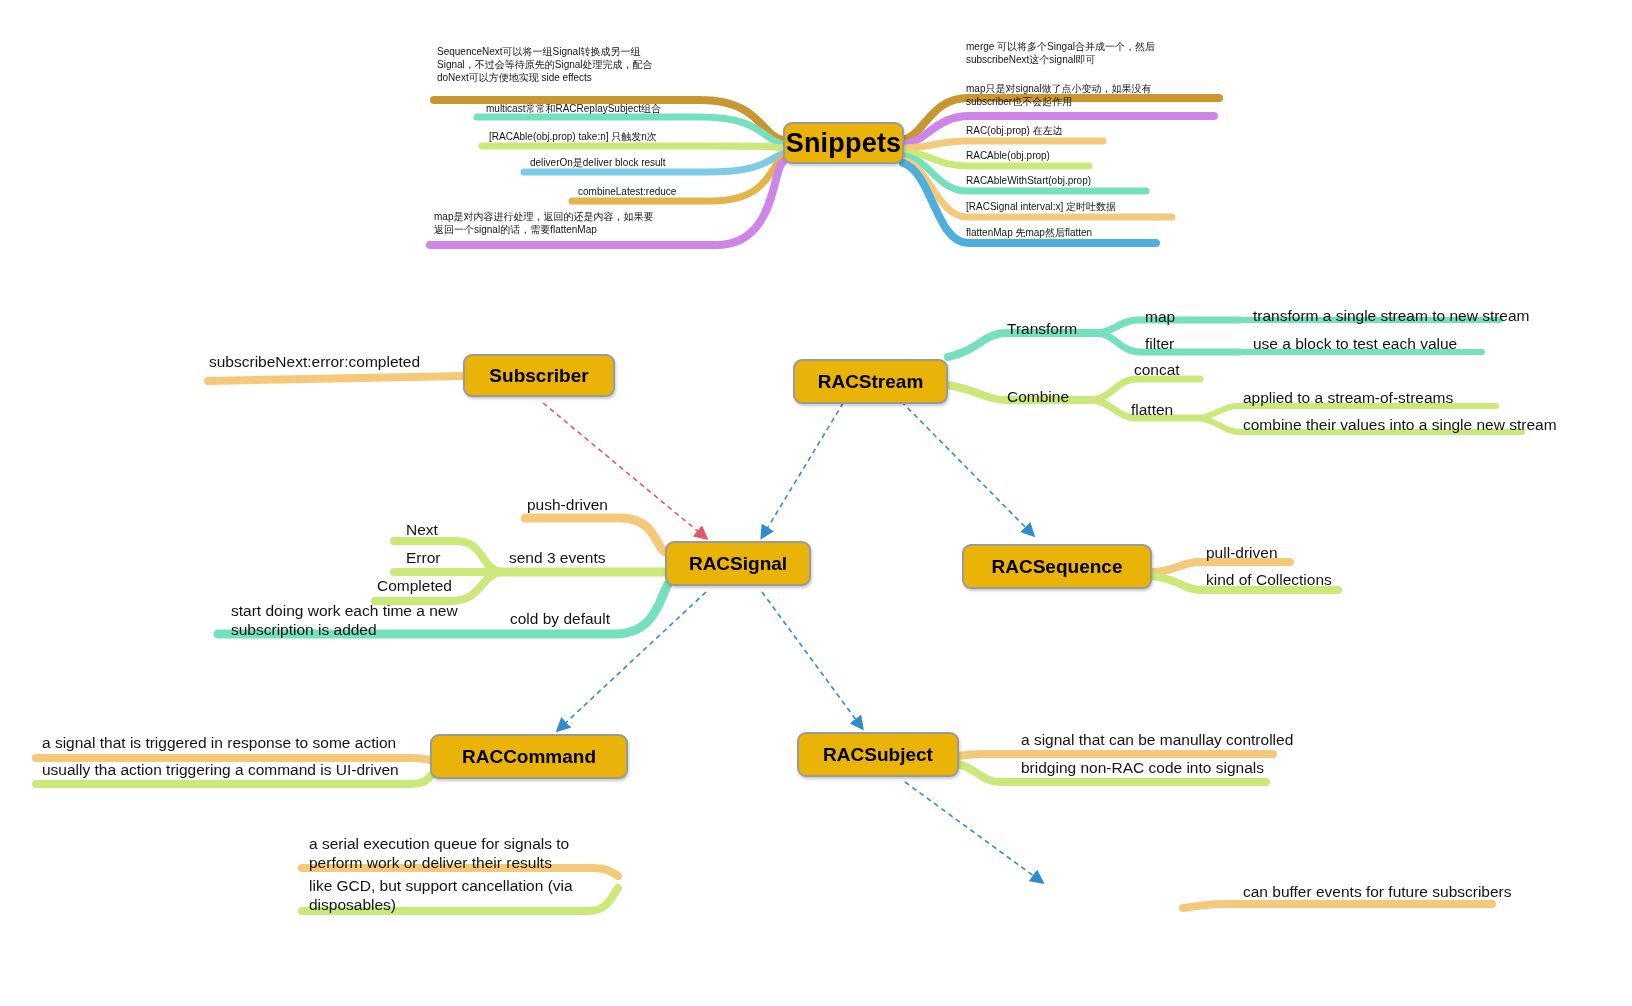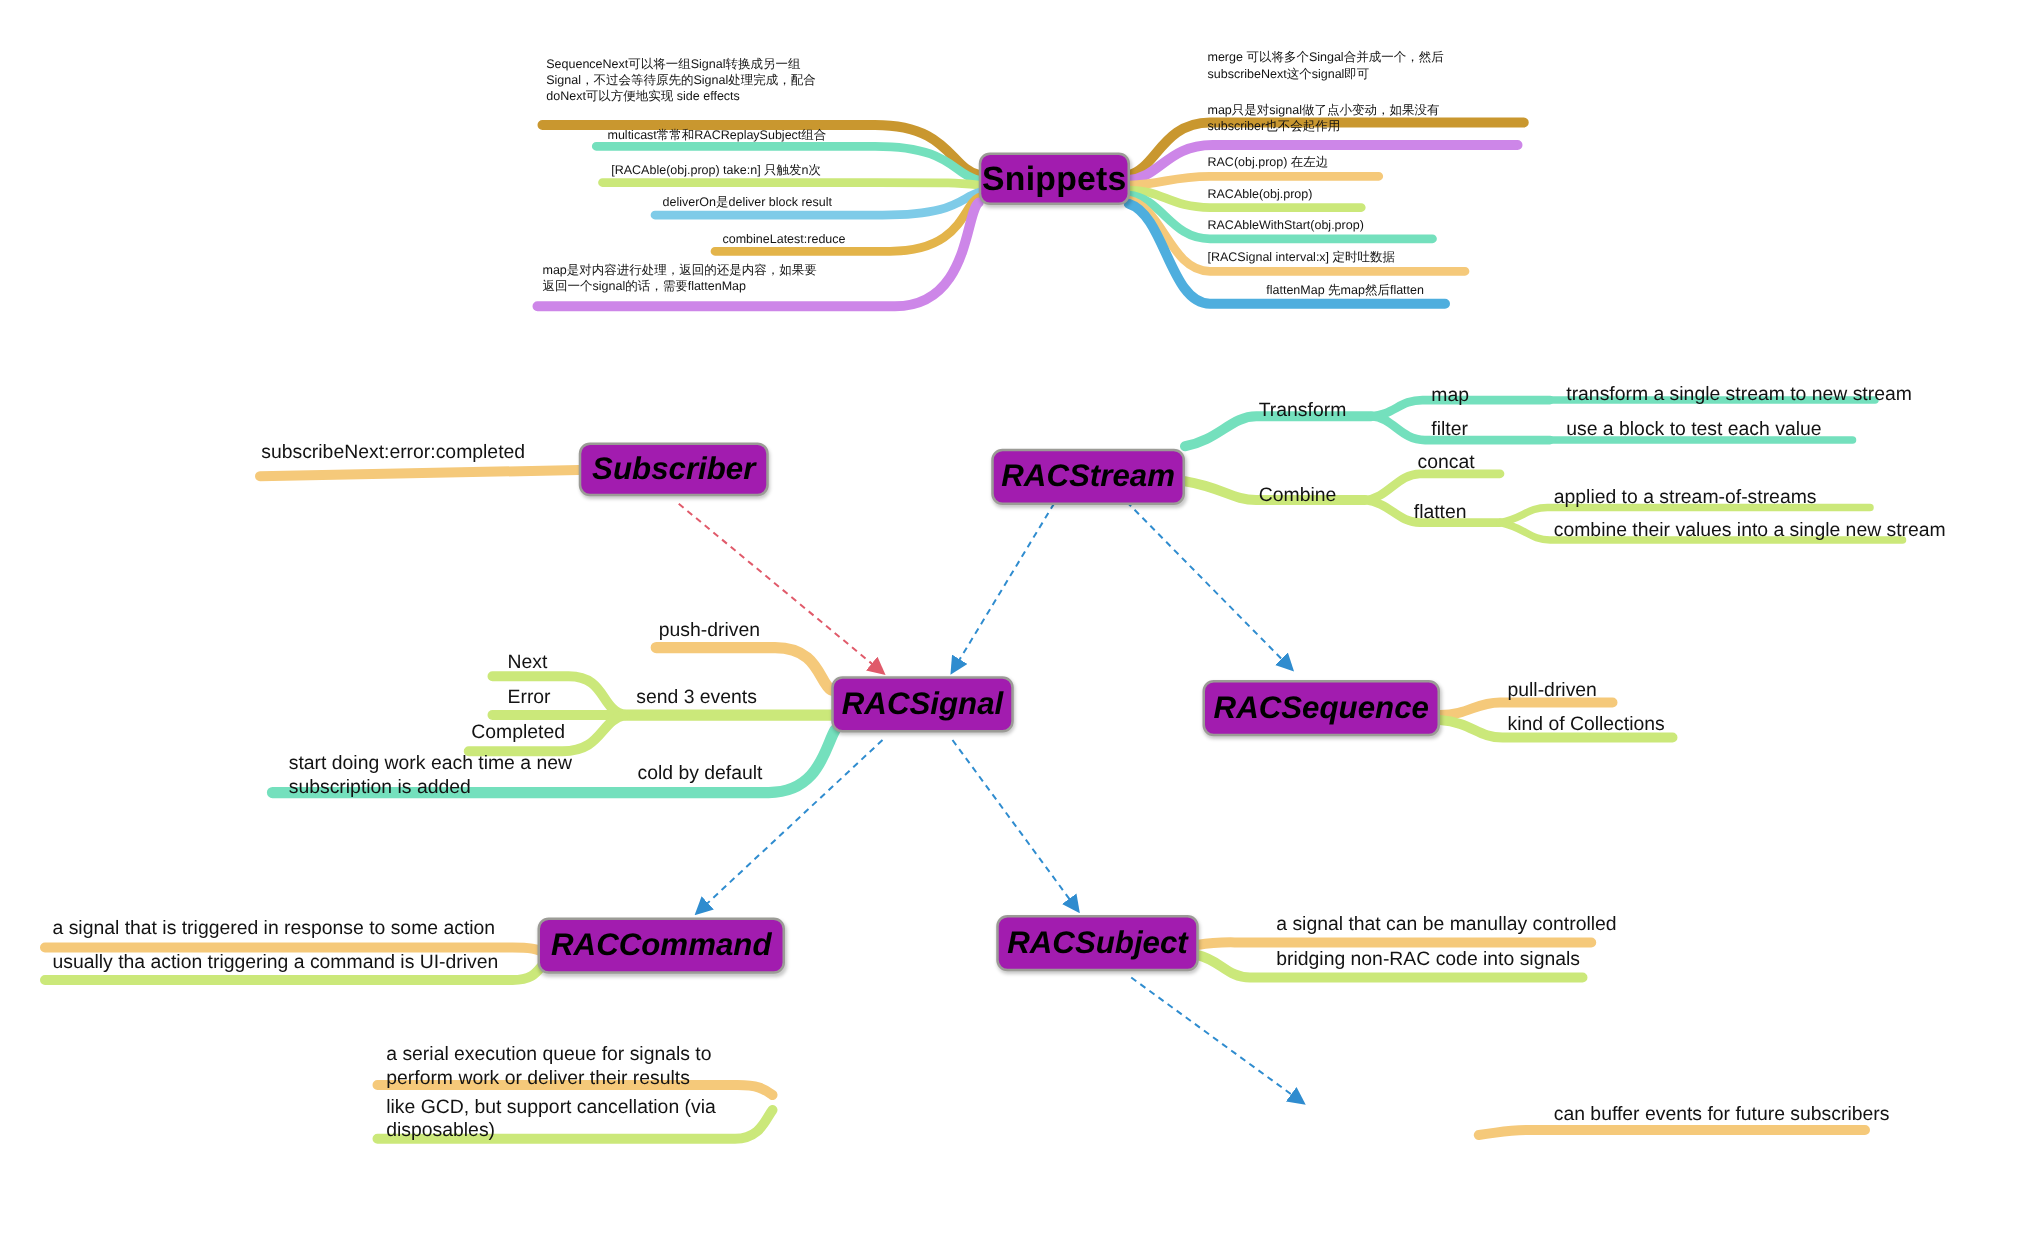--- a/index.html
+++ b/index.html
@@ -21,39 +21,38 @@
   svg.wires {
     position: absolute;
     left: 0;
     top: 0;
     width: 1632px;
     height: 1006px;
     pointer-events: none;
   }
   .node {
     position: absolute;
-    background: #a21caf;
+    background: #eab308;
     border: 2px solid #9b9b96;
     border-radius: 9px;
     box-shadow: 1px 2px 3px rgba(0,0,0,0.22);
     font-weight: bold;
     color: #000;
     display: flex;
     align-items: center;
     justify-content: center;
     white-space: nowrap;
     box-sizing: border-box;
   }
   .node.root {
     font-size: 27px;
     letter-spacing: 0.2px;
   }
   .node.lvl1 {
-    font-size: 25px;
-    font-style: italic;
+    font-size: 19px;
   }
   .lbl {
     position: absolute;
     font-size: 15.5px;
     color: #131313;
     white-space: pre;
     line-height: 1.22;
   }
   .lbl.cn {
     font-size: 10px;
@@ -216,21 +215,21 @@
 subscriber也不会起作用</div>
 
   <div class="lbl cn" style="left:966px; top:124px;">RAC(obj.prop) 在左边</div>
 
   <div class="lbl cn" style="left:966px; top:149px;">RACAble(obj.prop)</div>
 
   <div class="lbl cn" style="left:966px; top:174px;">RACAbleWithStart(obj.prop)</div>
 
   <div class="lbl cn" style="left:966px; top:200px;">[RACSignal interval:x] 定时吐数据</div>
 
-  <div class="lbl cn" style="left:966px; top:226px;margin-left:47px;">flattenMap 先map然后flatten</div>
+  <div class="lbl cn" style="left:966px; top:226px;">flattenMap 先map然后flatten</div>
 
   <div class="lbl" style="left:209px; top:353px;">subscribeNext:error:completed</div>
 
   <div class="lbl" style="left:1007px; top:320px;">Transform</div>
 
   <div class="lbl" style="left:1145px; top:308px;">map</div>
 
   <div class="lbl" style="left:1253px; top:307px;">transform a single stream to new stream</div>
 
   <div class="lbl" style="left:1145px; top:335px;">filter</div>

